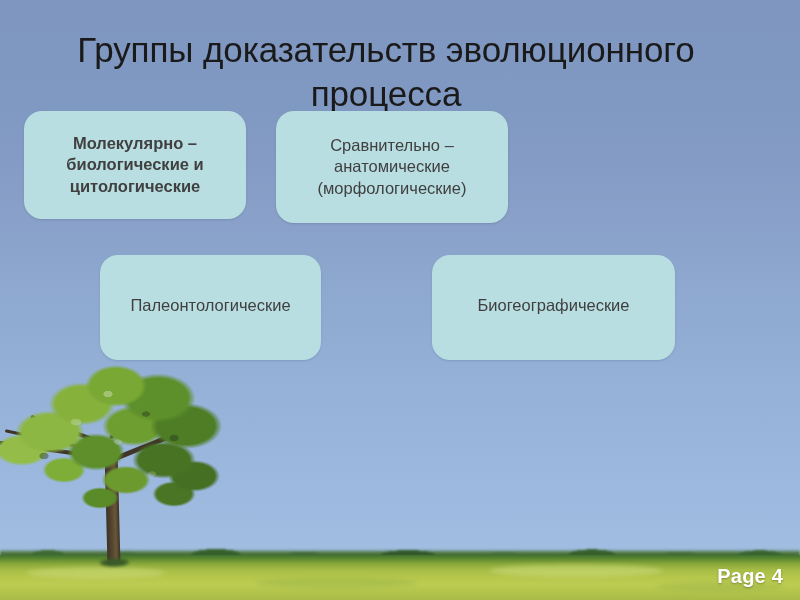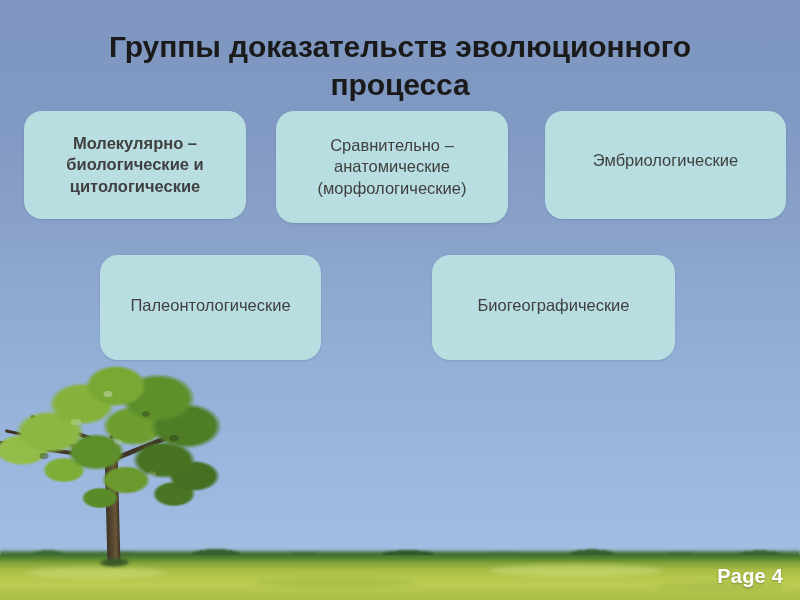--- a/index.html
+++ b/index.html
@@ -153,26 +153,26 @@
       radial-gradient(ellipse 8px 5px at 88px 58px, rgba(255,255,255,.22) 0 60%, rgba(255,255,255,0) 72%),
       radial-gradient(ellipse 7px 5px at 186px 74px, rgba(35,55,22,.45) 0 60%, rgba(35,55,22,0) 72%),
       radial-gradient(ellipse 6px 4px at 130px 78px, rgba(255,255,255,.20) 0 60%, rgba(255,255,255,0) 72%),
       radial-gradient(ellipse 7px 5px at 56px 92px, rgba(30,50,20,.40) 0 60%, rgba(30,50,20,0) 72%),
       radial-gradient(ellipse 6px 4px at 164px 110px, rgba(255,255,255,.18) 0 60%, rgba(255,255,255,0) 72%);
   }
 
   
   .title {
     position: absolute;
-    left: 70px;
+    left: 56px;
     top: 28px;
     width: 660px;
     text-align: center;
-    font-size: 30px;
-    font-weight: bold;
+    font-size: 35px;
+    font-weight: normal;
     line-height: 1.27;
     color: #1a1a1a;
     letter-spacing: -0.1px;
   }
 
   
   .box {
     position: absolute;
     background: #b9dee2;
     border-radius: 18px;
@@ -238,23 +238,20 @@
   <div class="box box-1">
     <span class="box-text">Молекулярно –
 биологические и
 цитологические</span>
   </div>
   <div class="box box-2">
     <span class="box-text">Сравнительно –
 анатомические
 (морфологические)</span>
   </div>
-  <div class="box box-3">
-    <span class="box-text">Эмбриологические</span>
-  </div>
 
   <div class="box box-4">
     <span class="box-text">Палеонтологические</span>
   </div>
   <div class="box box-5">
     <span class="box-text">Биогеографические</span>
   </div>
 
   <div class="page-number">Page 4</div>
 

